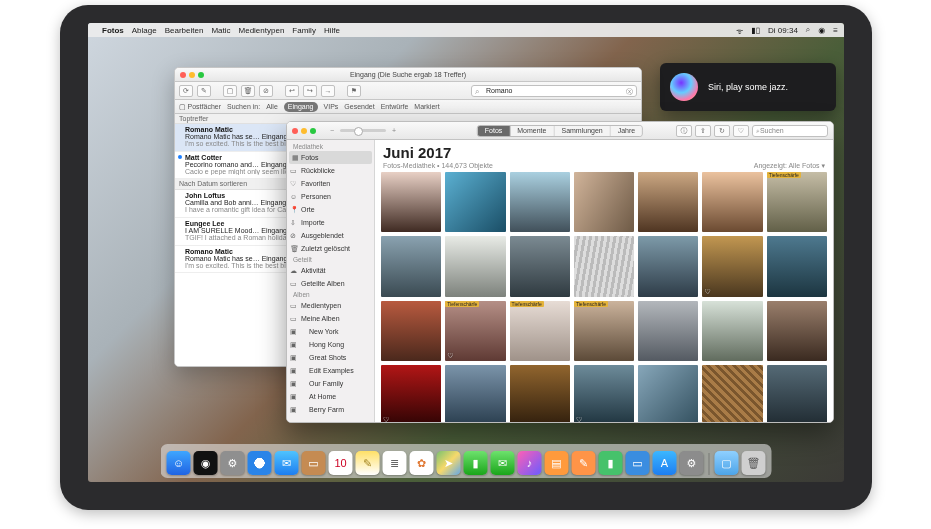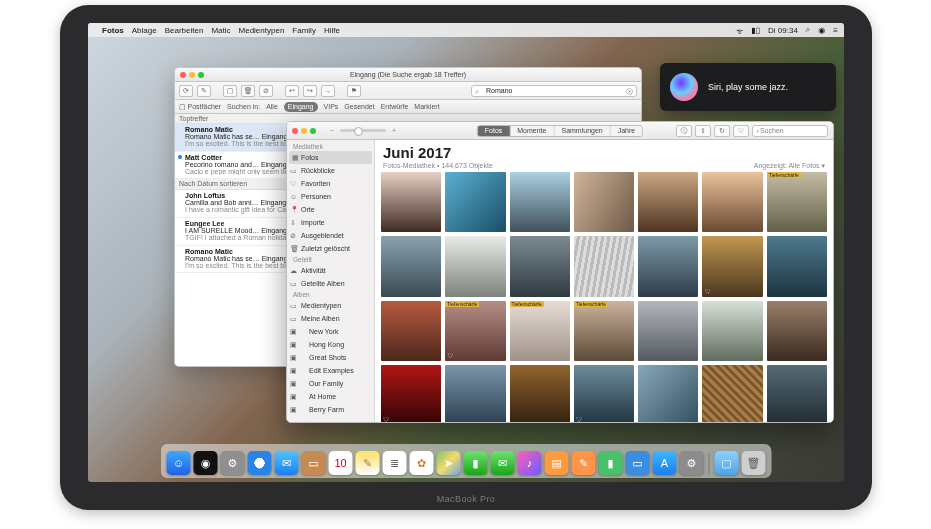--- a/index.html
+++ b/index.html
@@ -94,21 +94,20 @@
 .t19{background:linear-gradient(180deg,#b3b7bc,#545a62);} .t20{background:linear-gradient(180deg,#d7e1d8,#616c5e);}
 .t21{background:linear-gradient(180deg,#9a7f6c,#3a2a20);} .t22{background:linear-gradient(180deg,#b21616,#300404);}
 .t23{background:linear-gradient(180deg,#7b94aa,#2a3e4f);} .t24{background:linear-gradient(180deg,#91652e,#311f0d);}
 .t25{background:linear-gradient(180deg,#6d8b9a,#1f343f);} .t26{background:linear-gradient(135deg,#87a7ba,#33505f);}
 .t27{background:repeating-linear-gradient(45deg,#a97c47 0 3px,#7a562d 3px 6px);} .t28{background:linear-gradient(180deg,#556a76,#202b32);}
 </style>
 </head>
 <body>
 
 <div class="device">
-  <div class="device-label">MacBook Pro</div>
   <div class="screen">
 
     <div class="menubar">
       <span></span>
       <b>Fotos</b>
       <span>Ablage</span>
       <span>Bearbeiten</span>
       <span>Matic</span>
       <span>Medientypen</span>
       <span>Family</span>

